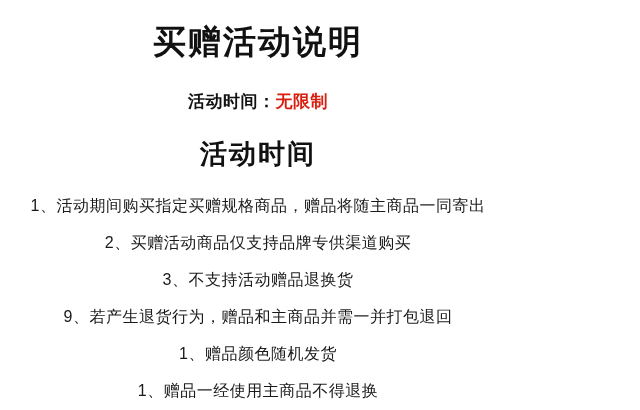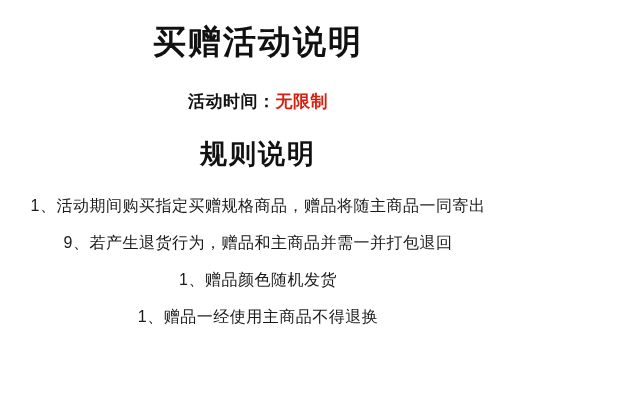--- a/index.html
+++ b/index.html
@@ -74,22 +74,24 @@
 <body>
 
 <div class="page">
 
   <div class="main-title">买赠活动说明</div>
 
   <div class="subline">
     <span>活动时间：</span><span class="value">无限制</span>
   </div>
 
-  <div class="section-title">规则说明</div>
+  <div class="section-title">活动时间</div>
 
   <div class="rules">
     <div class="rule">1、活动期间购买指定买赠规格商品，赠品将随主商品一同寄出</div>
+    <div class="rule">2、买赠活动商品仅支持品牌专供渠道购买</div>
+    <div class="rule">3、不支持活动赠品退换货</div>
     <div class="rule">9、若产生退货行为，赠品和主商品并需一并打包退回</div>
     <div class="rule">1、赠品颜色随机发货</div>
     <div class="rule">1、赠品一经使用主商品不得退换</div>
   </div>
 
 </div>
 
 </body></html>

